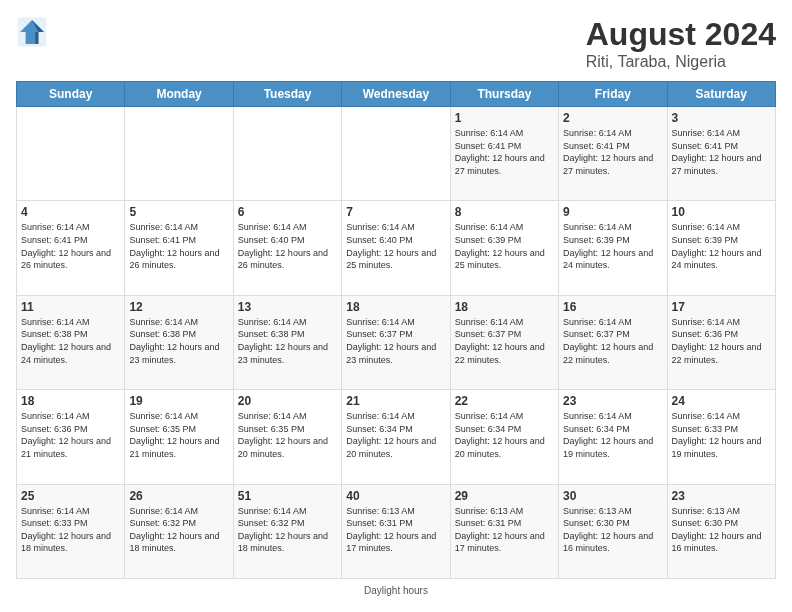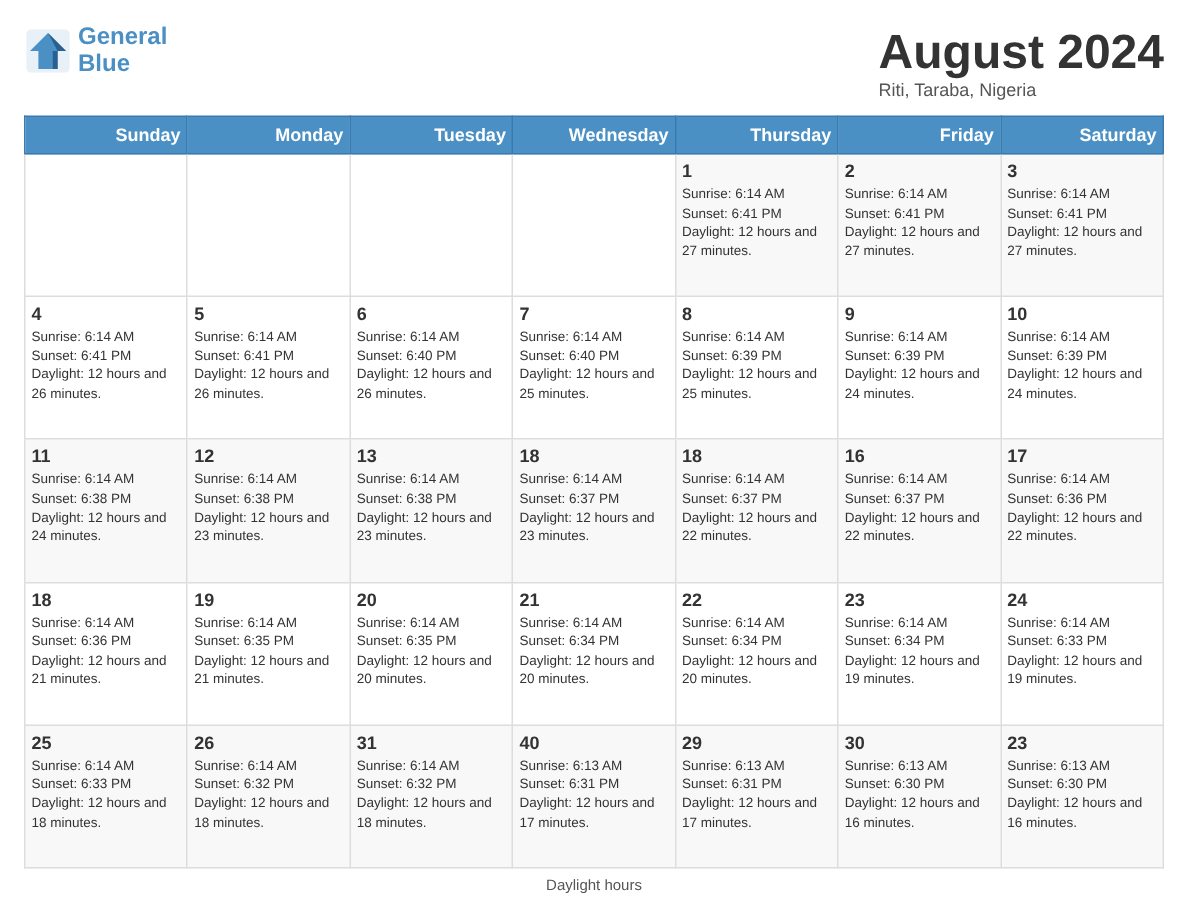--- a/index.html
+++ b/index.html
@@ -43,37 +43,37 @@
     }
     .title-block {
       text-align: left;
     }
     .main-title {
       font-size: 32px;
       font-weight: bold;
       color: #333;
     }
     .subtitle {
-      font-size: 12px;
+      font-size: 16px;
       color: #555;
     }
     .calendar {
       flex: 1;
       border: 1px solid #ccc;
       border-collapse: collapse;
       width: 100%;
       table-layout: fixed;
     }
     .calendar thead th {
       background: #4a90c4;
       color: #fff;
       font-size: 12px;
       font-weight: bold;
       padding: 5px 4px;
-      text-align: right;
+      text-align: center;
       border: 1px solid #3a7ab0;
     }
     .calendar tbody td {
       border: 1px solid #ddd;
       vertical-align: top;
       padding: 4px;
       font-size: 9.5px;
       color: #333;
       background: #fff;
       width: calc(100% / 7);
@@ -110,24 +110,20 @@
 <body>
 
 <div class="page">
   <div class="header">
     <div class="logo">
       <svg class="logo-icon" viewBox="0 0 40 40">
         <rect x="2" y="2" width="36" height="36" rx="4" fill="#e8f0f8"></rect>
         <polygon points="20,5 35,20 28,20 28,35 12,35 12,20 5,20" fill="#4a90c4"></polygon>
         <polygon points="20,5 35,20 28,20 28,35 24,35 24,20 28,20" fill="#2a6090"></polygon>
       </svg>
-      <div class="logo-text">
-        <div style="color: rgb(51, 51, 51); font-weight: bold; font-size: 16px;"><span>General</span></div>
-        <div style="color: rgb(74, 144, 196); font-weight: bold; font-size: 16px;">Blue</div>
-      </div>
     </div>
     <div class="title-block">
       <div class="main-title">August 2024</div>
       <div class="subtitle">Riti, Taraba, Nigeria</div>
     </div>
   </div>
 
   <table class="calendar">
     <thead>
       <tr>
@@ -304,21 +300,21 @@
 Sunset: 6:33 PM
 Daylight: 12 hours and 18 minutes.</div>
           </td>
           <td>
             <span class="day-number">26</span>
             <div class="day-info" style="white-space: pre-line;">Sunrise: 6:14 AM
 Sunset: 6:32 PM
 Daylight: 12 hours and 18 minutes.</div>
           </td>
           <td>
-            <span class="day-number">31</span>
+            <span class="day-number">51</span>
             <div class="day-info" style="white-space: pre-line;">Sunrise: 6:14 AM
 Sunset: 6:32 PM
 Daylight: 12 hours and 18 minutes.</div>
           </td>
           <td>
             <span class="day-number">40</span>
             <div class="day-info" style="white-space: pre-line;">Sunrise: 6:13 AM
 Sunset: 6:31 PM
 Daylight: 12 hours and 17 minutes.</div>
           </td>

